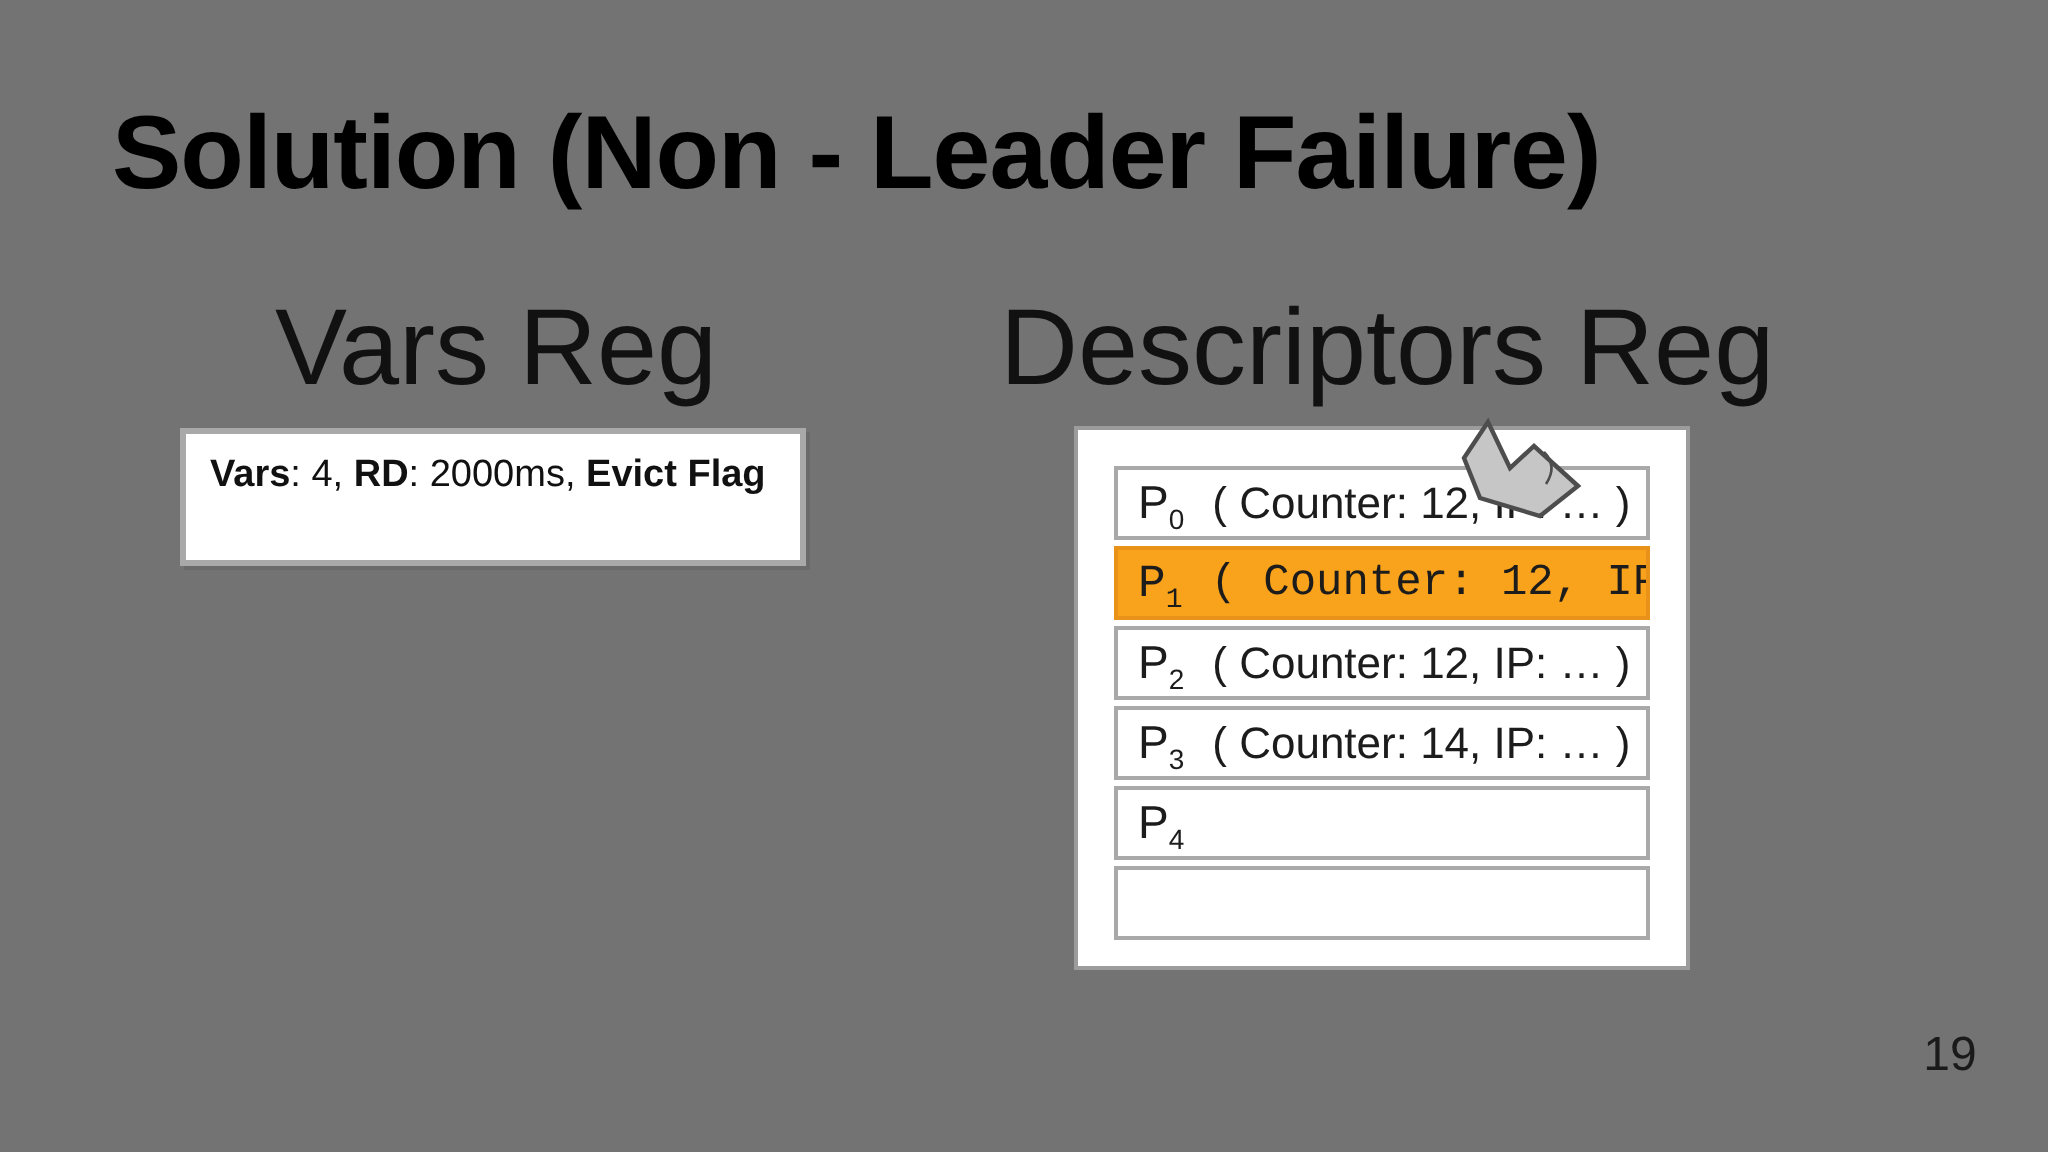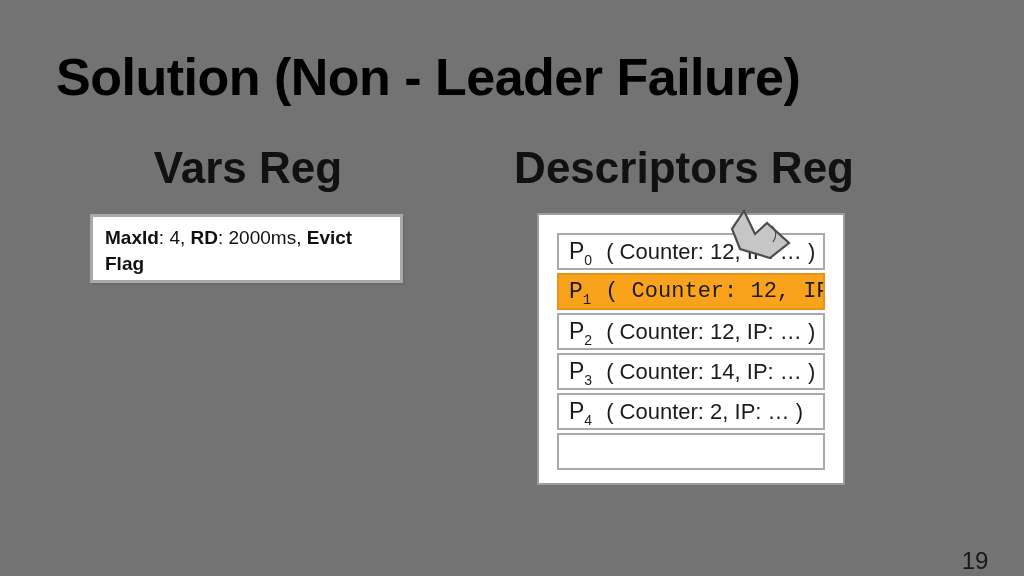--- a/index.html
+++ b/index.html
@@ -18,28 +18,28 @@
     top: 47px;
     font-size: 52px;
     font-weight: bold;
     color: #000000;
     letter-spacing: -0.5px;
     white-space: nowrap;
   }
   .col-header {
     position: absolute;
     top: 143px;
-    font-size: 44px;
-    font-weight: bold;
+    font-size: 54px;
+    font-weight: normal;
     color: #111111;
     text-align: center;
     white-space: nowrap;
   }
   .vars-header { left: 90px; width: 316px; }
-  .desc-header { left: 472px; width: 382px; text-align: right; }
+  .desc-header { left: 500px; width: 382px; text-align: right; }
   .vars-box {
     position: absolute;
     left: 90px;
     top: 214px;
     width: 313px;
     height: 69px;
     background: #ffffff;
     border: 3px solid #a9a9a9;
     box-shadow: 2px 2px 0 rgba(0,0,0,0.08);
     padding: 8px 12px;
@@ -79,38 +79,38 @@
     position: absolute;
     left: 729px;
     top: 204px;
     width: 66px;
     height: 60px;
     z-index: 5;
   }
   .page-number {
     position: absolute;
     left: 958px;
-    top: 547px;
+    top: 514px;
     width: 34px;
     font-size: 24px;
     color: #1a1a1a;
     text-align: center;
   }
 </style>
 </head>
 <body>
 
 <div class="slide">
 
   <div class="title">Solution (Non - Leader Failure)</div>
 
   <div class="col-header vars-header">Vars Reg</div>
   <div class="col-header desc-header">Descriptors Reg</div>
 
-  <div class="vars-box" id="vars-box"><b>MaxId</b><span>: 4, </span><b>RD</b><span>: 2000ms, </span><b>Evict Flag</b></div>
+  <div class="vars-box" id="vars-box"><b>Vars</b><span>: 4, </span><b>RD</b><span>: 2000ms, </span><b>Evict Flag</b></div>
 
   <div class="desc-table" id="desc-table">
   <div class="d-row">
     <span class="p-label">P<sub>0</sub></span>
     <span class="p-value">( Counter: 12, IP: … )</span>
   </div>
 
   <div class="d-row" style="background: rgb(249, 162, 27); border-color: rgb(232, 146, 26); font-family: Liberation Mono, monospace;">
     <span class="p-label">P<sub>1</sub></span>
     <span class="p-value">( Counter: 12, IP: … )</span>
@@ -121,21 +121,20 @@
     <span class="p-value">( Counter: 12, IP: … )</span>
   </div>
 
   <div class="d-row">
     <span class="p-label">P<sub>3</sub></span>
     <span class="p-value">( Counter: 14, IP: … )</span>
   </div>
 
   <div class="d-row">
     <span class="p-label">P<sub>4</sub></span>
-    <span class="p-value">( Counter: 2, IP: … )</span>
   </div>
 
   <div class="d-row">
     <span class="p-label"></span>
     <span class="p-value"></span>
   </div>
 </div>
 
   <svg class="arrow-shape" viewBox="0 0 66 60" xmlns="http://www.w3.org/2000/svg">
     <polygon id="arrow-poly" points="15,7 26,30 38,19 60,39 41,54 11,45 3,25" fill="#c6c6c6" stroke="#4d4d4d" stroke-width="2.2" stroke-linejoin="miter"></polygon>

